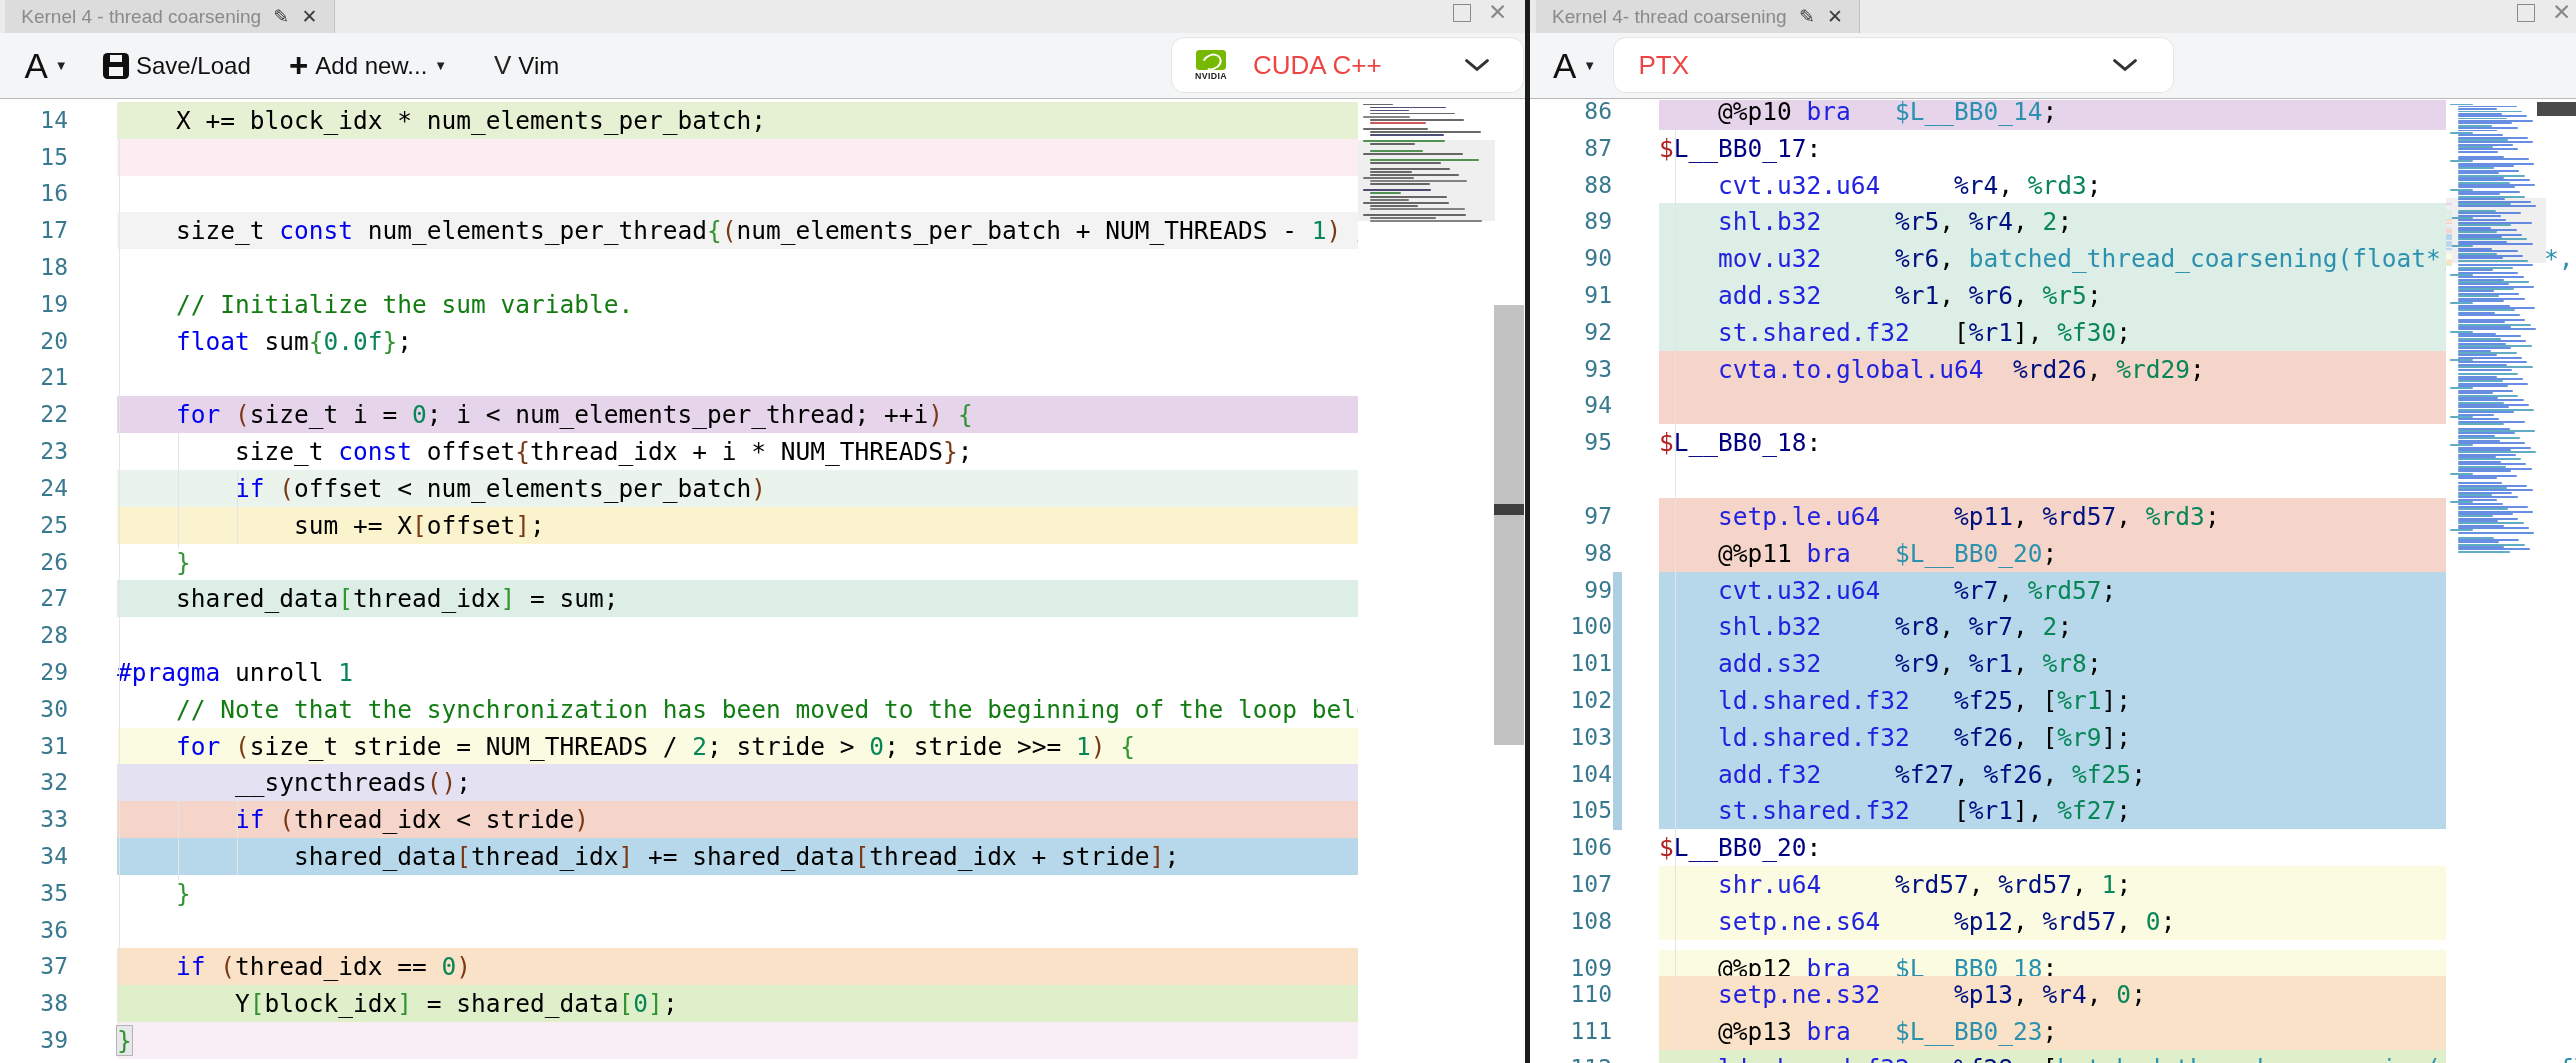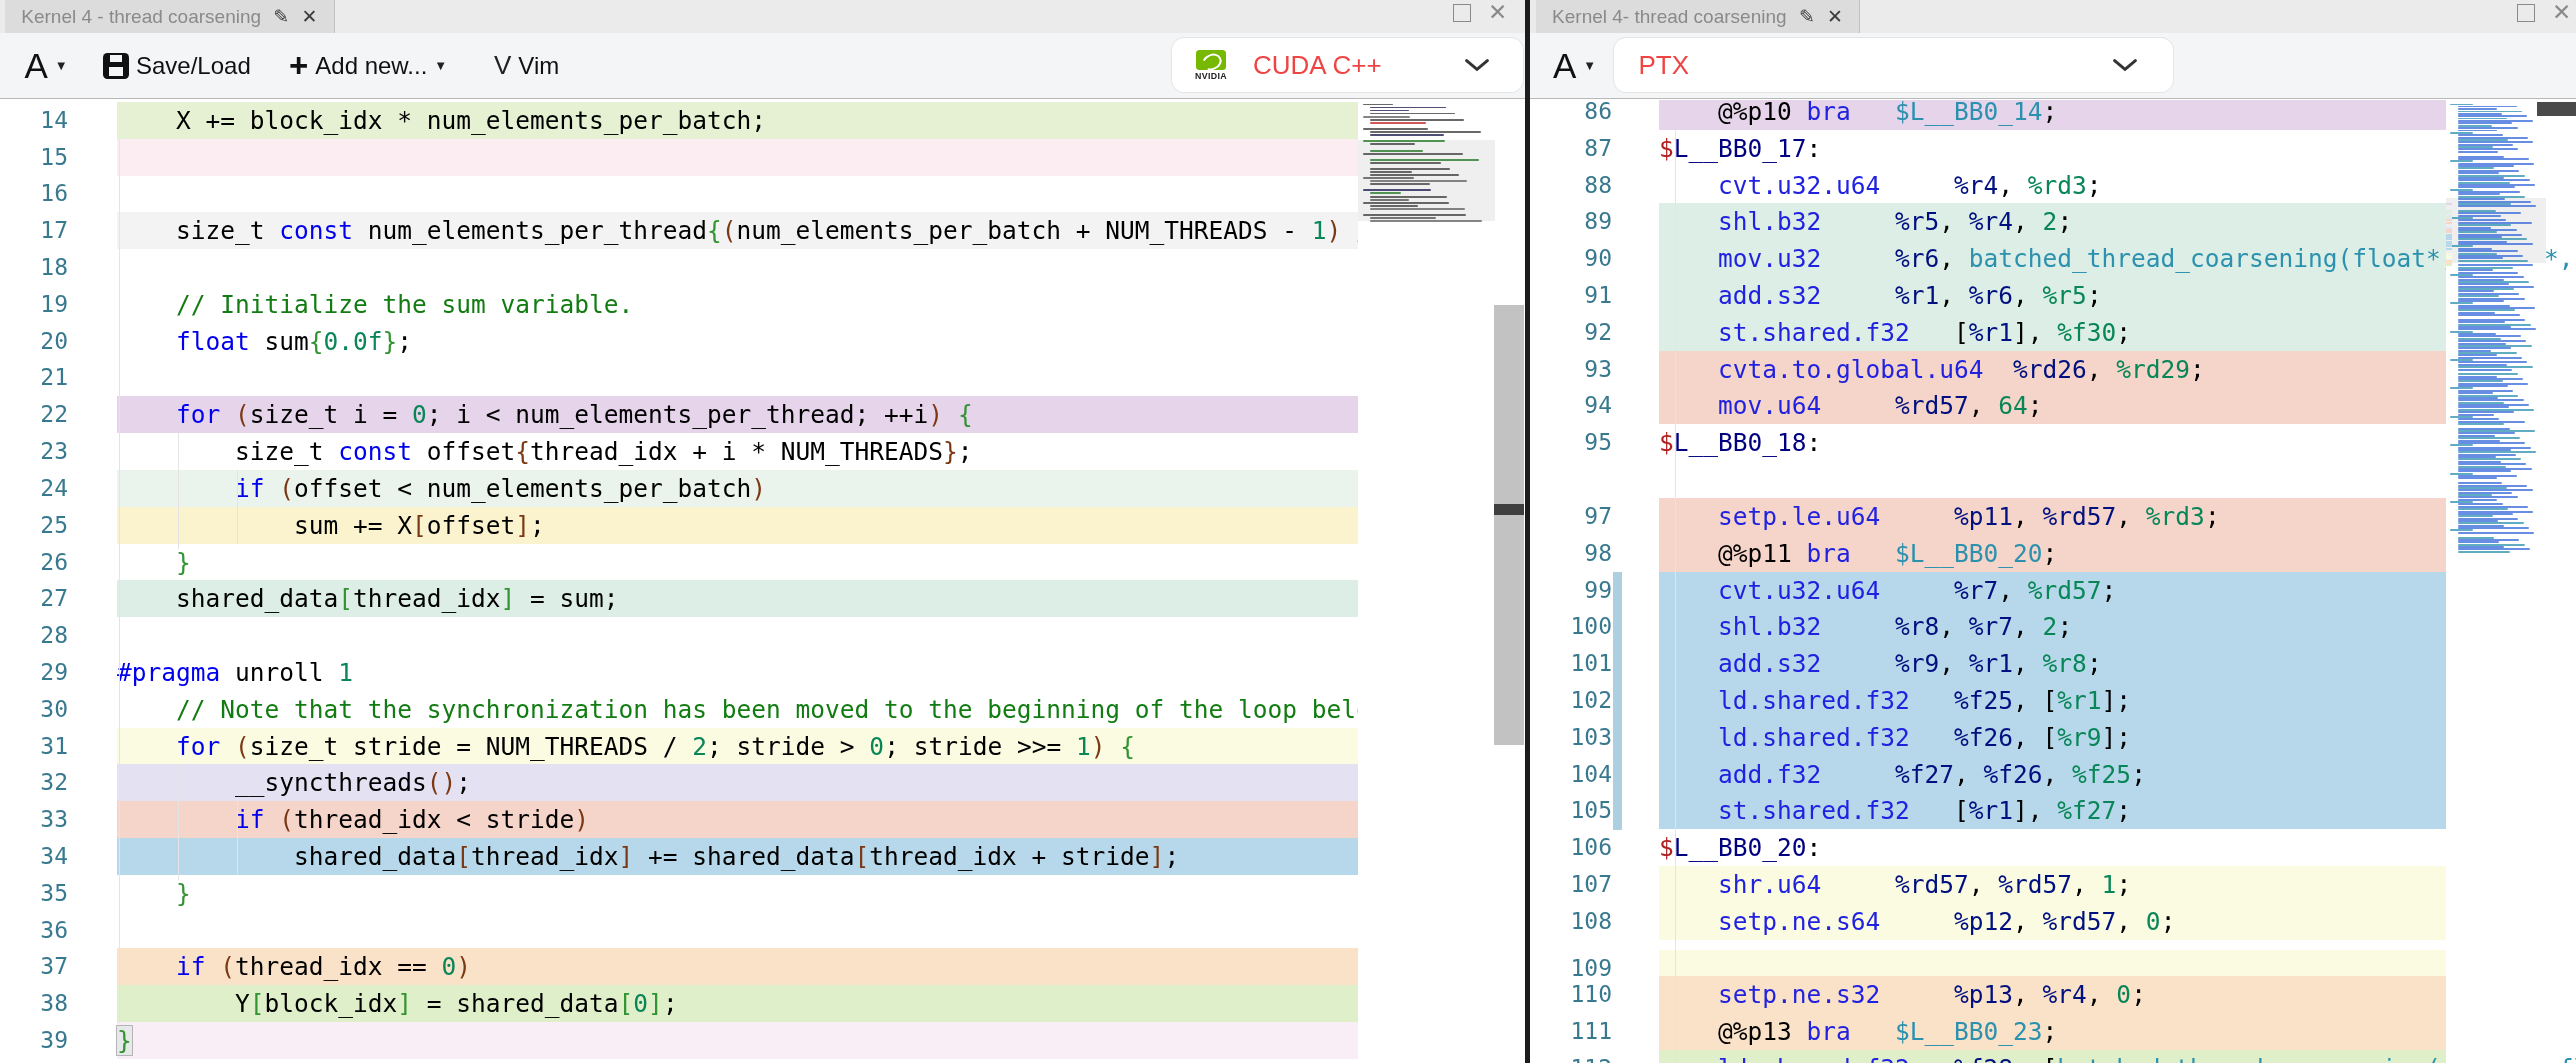--- a/index.html
+++ b/index.html
@@ -342,21 +342,20 @@
           <span class="code" style="left: 129px;"><span class="tk-pl">    </span><span class="tk-op">st.shared.f32</span><span class="tk-pl">   [</span><span class="tk-o1">%r1</span><span class="tk-pl">], </span><span class="tk-o2">%f30</span><span class="tk-pl">;</span></span>
         </div>
         <div class="row" style="top: 251px;">
           <span class="hl" style="left: 129px; width: 787px; background: rgb(245, 213, 201);"></span>
           <span class="ln" style="left: 0px; width: 82px;">93</span>
           <span class="code" style="left: 129px;"><span class="tk-pl">    </span><span class="tk-op">cvta.to.global.u64</span><span class="tk-pl">  </span><span class="tk-o1">%rd26</span><span class="tk-pl">, </span><span class="tk-o2">%rd29</span><span class="tk-pl">;</span></span>
         </div>
         <div class="row" style="top: 287px;">
           <span class="hl" style="left: 129px; width: 787px; background: rgb(245, 213, 201);"></span>
           <span class="ln" style="left: 0px; width: 82px;">94</span>
-          <span class="code" style="left: 129px;"><span class="tk-pl">    </span><span class="tk-op">mov.u64</span><span class="tk-pl">     </span><span class="tk-o1">%rd57</span><span class="tk-pl">, </span><span class="tk-o2">64</span><span class="tk-pl">;</span></span>
         </div>
         <div class="row" style="top: 324px;">
           <span class="ln" style="left: 0px; width: 82px;">95</span>
           <span class="code" style="left: 129px;"><span class="tk-dl">$</span><span class="tk-lb">L__BB0_18</span><span class="tk-pl">:</span></span>
         </div>
         <div class="row" style="top: 398px;">
           <span class="hl" style="left: 129px; width: 787px; background: rgb(245, 213, 201);"></span>
           <span class="ln" style="left: 0px; width: 82px;">97</span>
           <span class="code" style="left: 129px;"><span class="tk-pl">    </span><span class="tk-op">setp.le.u64</span><span class="tk-pl">     </span><span class="tk-o1">%p11</span><span class="tk-pl">, </span><span class="tk-o1">%rd57</span><span class="tk-pl">, </span><span class="tk-o2">%rd3</span><span class="tk-pl">;</span></span>
         </div>
@@ -410,20 +409,21 @@
           <span class="code" style="left: 129px;"><span class="tk-pl">    </span><span class="tk-op">shr.u64</span><span class="tk-pl">     </span><span class="tk-o1">%rd57</span><span class="tk-pl">, </span><span class="tk-o1">%rd57</span><span class="tk-pl">, </span><span class="tk-o2">1</span><span class="tk-pl">;</span></span>
         </div>
         <div class="row" style="top: 803px;">
           <span class="hl" style="left: 129px; width: 787px; background: rgb(250, 251, 225);"></span>
           <span class="ln" style="left: 0px; width: 82px;">108</span>
           <span class="code" style="left: 129px;"><span class="tk-pl">    </span><span class="tk-op">setp.ne.s64</span><span class="tk-pl">     </span><span class="tk-o1">%p12</span><span class="tk-pl">, </span><span class="tk-o1">%rd57</span><span class="tk-pl">, </span><span class="tk-o2">0</span><span class="tk-pl">;</span></span>
         </div>
         <div class="row" style="top: 840px; margin-top: 10px;">
           <span class="hl" style="left: 129px; width: 787px; background: rgb(250, 251, 225);"></span>
           <span class="ln" style="left: 0px; width: 82px;">109</span>
+          <span class="code" style="left: 129px;"><span class="tk-pl">    @%p12 </span><span class="tk-op">bra</span><span class="tk-pl">   </span><span class="tk-sy">$L__BB0_18</span><span class="tk-pl">;</span></span>
         </div>
         <div class="row" style="top: 876px;">
           <span class="hl" style="left: 129px; width: 787px; background: rgb(250, 226, 200);"></span>
           <span class="ln" style="left: 0px; width: 82px;">110</span>
           <span class="code" style="left: 129px;"><span class="tk-pl">    </span><span class="tk-op">setp.ne.s32</span><span class="tk-pl">     </span><span class="tk-o1">%p13</span><span class="tk-pl">, </span><span class="tk-o1">%r4</span><span class="tk-pl">, </span><span class="tk-o2">0</span><span class="tk-pl">;</span></span>
         </div>
         <div class="row" style="top: 913px;">
           <span class="hl" style="left: 129px; width: 787px; background: rgb(250, 226, 200);"></span>
           <span class="ln" style="left: 0px; width: 82px;">111</span>
           <span class="code" style="left: 129px;"><span class="tk-pl">    @%p13 </span><span class="tk-op">bra</span><span class="tk-pl">   </span><span class="tk-sy">$L__BB0_23</span><span class="tk-pl">;</span></span>

